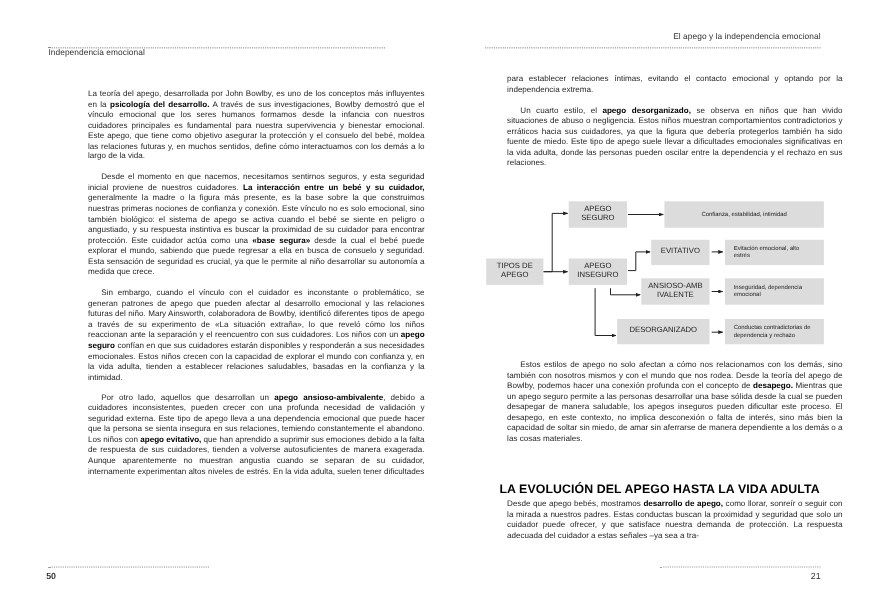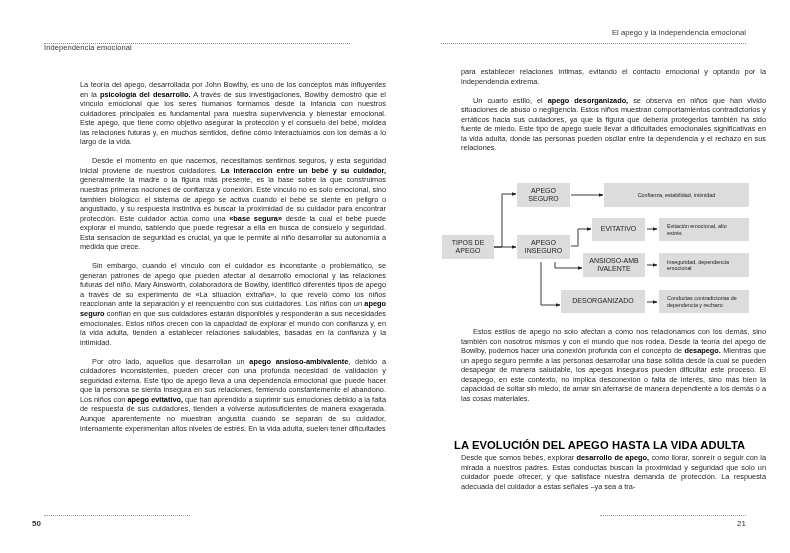--- a/index.html
+++ b/index.html
@@ -11,21 +11,21 @@
   .running-head { position:absolute; top:28px; font-size:7.6px; color:#333; letter-spacing:0.05px; }
   .left .running-head { left:44px;margin-top:15px; }
   .right .running-head { right:44px; text-align:center; }
   .head-rule { position:absolute; top:43px; height:0; border-top:1px dotted #8a8a8a; }
   .left .head-rule { left:44px; width:306px; }
   .right .head-rule { left:46px; width:305px; }
   .foot-rule { position:absolute; top:515px; height:0; border-top:1px dotted #9a9a9a; width:146px; }
   .left .foot-rule { left:44px; }
   .right .foot-rule { left:205px; }
   .page-num { position:absolute; top:519px; font-size:8px; color:#333; }
-  .left .page-num { left:32px;font-weight:bold; }
+  .left .page-num { left:42px;font-weight:bold; }
   .right .page-num { right:44px; }
 
   .body-text { position:absolute; font-size:7.35px; line-height:9.55px; text-align:justify; color:#1f1f1f; }
   .left .body-text { left:44px; width:306px;margin-left:36px; }
   .right .body-text { left:46px; width:305px;margin-left:20px; }
   .body-text p { margin:0; }
   .body-text p.indent { text-indent:12px; }
   .body-text b { font-weight:bold; color:#000; }
   .heading { position:absolute; font-weight:bold; font-size:11.2px; letter-spacing:0.1px; color:#000; }
 
@@ -126,18 +126,18 @@
       </div>
   </div>
 
   <div class="body-text" style="top:327px;">
     <p class="indent"><span>Estos estilos de apego no solo afectan a cómo nos relacionamos con los demás, sino también con nosotros mismos y con el mundo que nos rodea. Desde la teoría del apego de Bowlby, podemos hacer una conexión profunda con el concepto de </span><b>desapego.</b><span> Mientras que un apego seguro permite a las personas desarrollar una base sólida desde la cual se pueden desapegar de manera saludable, los apegos inseguros pueden dificultar este proceso. El desapego, en este contexto, no implica desconexión o falta de interés, sino más bien la capacidad de soltar sin miedo, de amar sin aferrarse de manera dependiente a los demás o a las cosas materiales.</span></p>
   </div>
 
   <div class="heading" style="left:46px; top:439px;padding-left:13px;">LA EVOLUCIÓN DEL APEGO HASTA LA VIDA ADULTA</div>
 
   <div class="body-text" style="top:453px;">
-    <p><span>Desde que somos bebés, explorar </span><b>desarrollo de apego,</b><span> como llorar, sonreír o seguir con la mirada a nuestros padres. Estas conductas buscan la proximidad y seguridad que solo un cuidador puede ofrecer, y que satisface nuestra demanda de protección. La respuesta adecuada del cuidador a estas señales –ya sea a tra-</span></p>
+    <p><span>Desde que apego bebés, mostramos </span><b>desarrollo de apego,</b><span> como llorar, sonreír o seguir con la mirada a nuestros padres. Estas conductas buscan la proximidad y seguridad que solo un cuidador puede ofrecer, y que satisface nuestra demanda de protección. La respuesta adecuada del cuidador a estas señales –ya sea a tra-</span></p>
   </div>
 
   <div class="foot-rule"></div>
   <div class="page-num">21</div>
 </div>
 
 </body></html>

